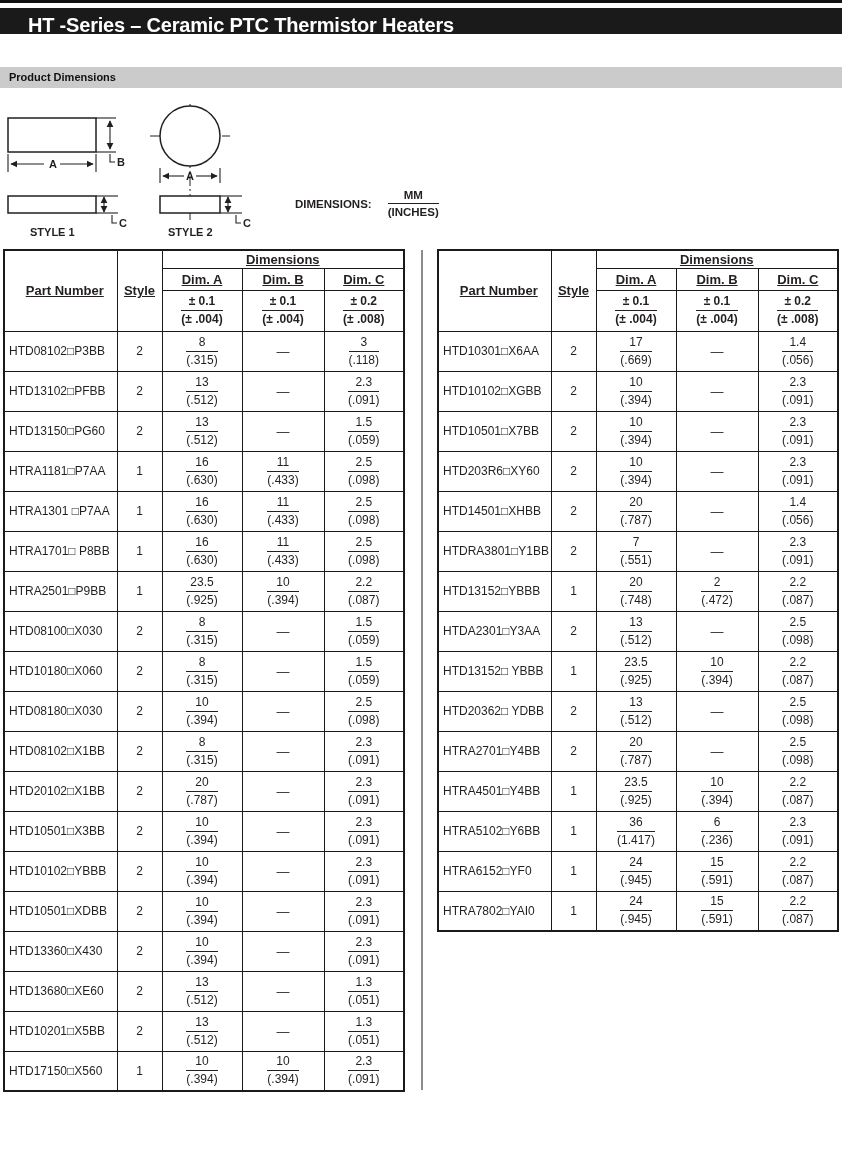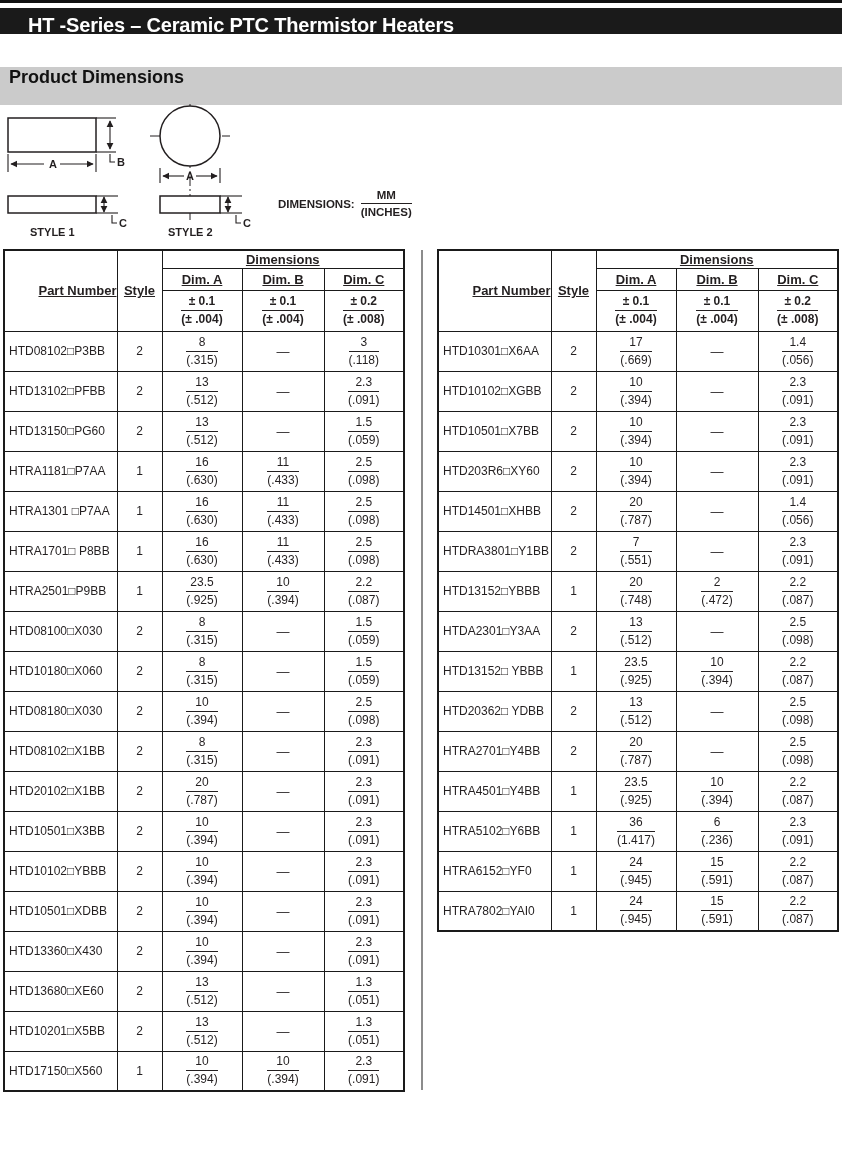--- a/index.html
+++ b/index.html
@@ -3,47 +3,47 @@
 <meta charset="utf-8">
 <style>
   * { margin:0; padding:0; box-sizing:border-box; }
   body { background:#fff; font-family:"Liberation Sans", sans-serif; color:#231f20; }
   .page { position:relative; width:842px; height:1153px; background:#fff; overflow:hidden; }
 
   .top-rule { position:absolute; left:0; top:0; width:842px; height:3px; background:#111; }
   .title-bar { position:absolute; left:0; top:8px; width:842px; height:26px; background:#1a1a1a;
                color:#fff; font-size:20px; font-weight:bold; letter-spacing:-0.2px;
                line-height:35px; padding-left:28px; }
-  .section-bar { position:absolute; left:0; top:67px; width:842px; height:38px; background:#cbcbcb;
-                 font-size:18px; font-weight:bold; line-height:21px; padding-left:9px; color:#111; }
+  .section-bar { position:absolute; left:0; top:67px; width:842px; height:21px; background:#cbcbcb;
+                 font-size:11px; font-weight:bold; line-height:21px; padding-left:9px; color:#111; }
 
   .diagram-svg { position:absolute; left:0; top:100px; }
   .diagram-svg text { font-family:"Liberation Sans", sans-serif; font-weight:bold; font-size:11px; fill:#231f20; }
   .diagram-svg .shape { fill:#fff; stroke:#231f20; stroke-width:1.5; }
   .diagram-svg .thin  { stroke:#231f20; stroke-width:1.1; fill:none; }
   .diagram-svg .cline { stroke:#231f20; stroke-width:1; fill:none; stroke-dasharray:10 3 2 3; }
 
-  .dims-note { position:absolute; left:278px; top:188px; display:flex; align-items:center; gap:6px;
+  .dims-note { position:absolute; left:295px; top:188px; display:flex; align-items:center; gap:16px;
                font-size:11.5px; font-weight:bold; }
 
   .frac { display:inline-block; text-align:center; line-height:1.25; vertical-align:middle; }
   .frac .num { display:block; border-bottom:1.2px solid #231f20; padding:0 3px 1px 3px; }
   .frac .den { display:block; padding-top:1px; }
 
   table.dim-table { position:absolute; top:249px; border-collapse:collapse; table-layout:fixed;
                     width:400px; border:2px solid #1a1a1a; background:#fff; }
   #left-table { left:3px; }
   #right-table { left:437px; }
   .dim-table th, .dim-table td { border:1.3px solid #1a1a1a; font-size:12px; color:#231f20;
                                  text-align:center; vertical-align:middle; padding:0; }
   .dim-table thead th { font-size:13px; font-weight:bold;text-decoration:underline; }
   .dim-table .hdr-dims-row th { height:18px; }
   .dim-table .hdr-abc-row th { height:22px; }
   .dim-table .hdr-tol-row th { height:41px; font-size:12px; }
-  .dim-table th.part-hd { text-align:right; padding-left:8px; }
+  .dim-table th.part-hd { text-align:center; padding-left:8px; }
   .dim-table tbody tr { height:40px; }
   .dim-table td.part-cell { text-align:left; padding-left:4px; white-space:nowrap; font-size:12px;margin-left:15px; }
   .dim-table td.dash-cell { font-size:13px; }
 
   .table-separator { position:absolute; left:421px; top:250px; width:2px; height:840px; background:#8c8c8c; }
 </style>
 </head>
 <body>
 
 <div class="page">

